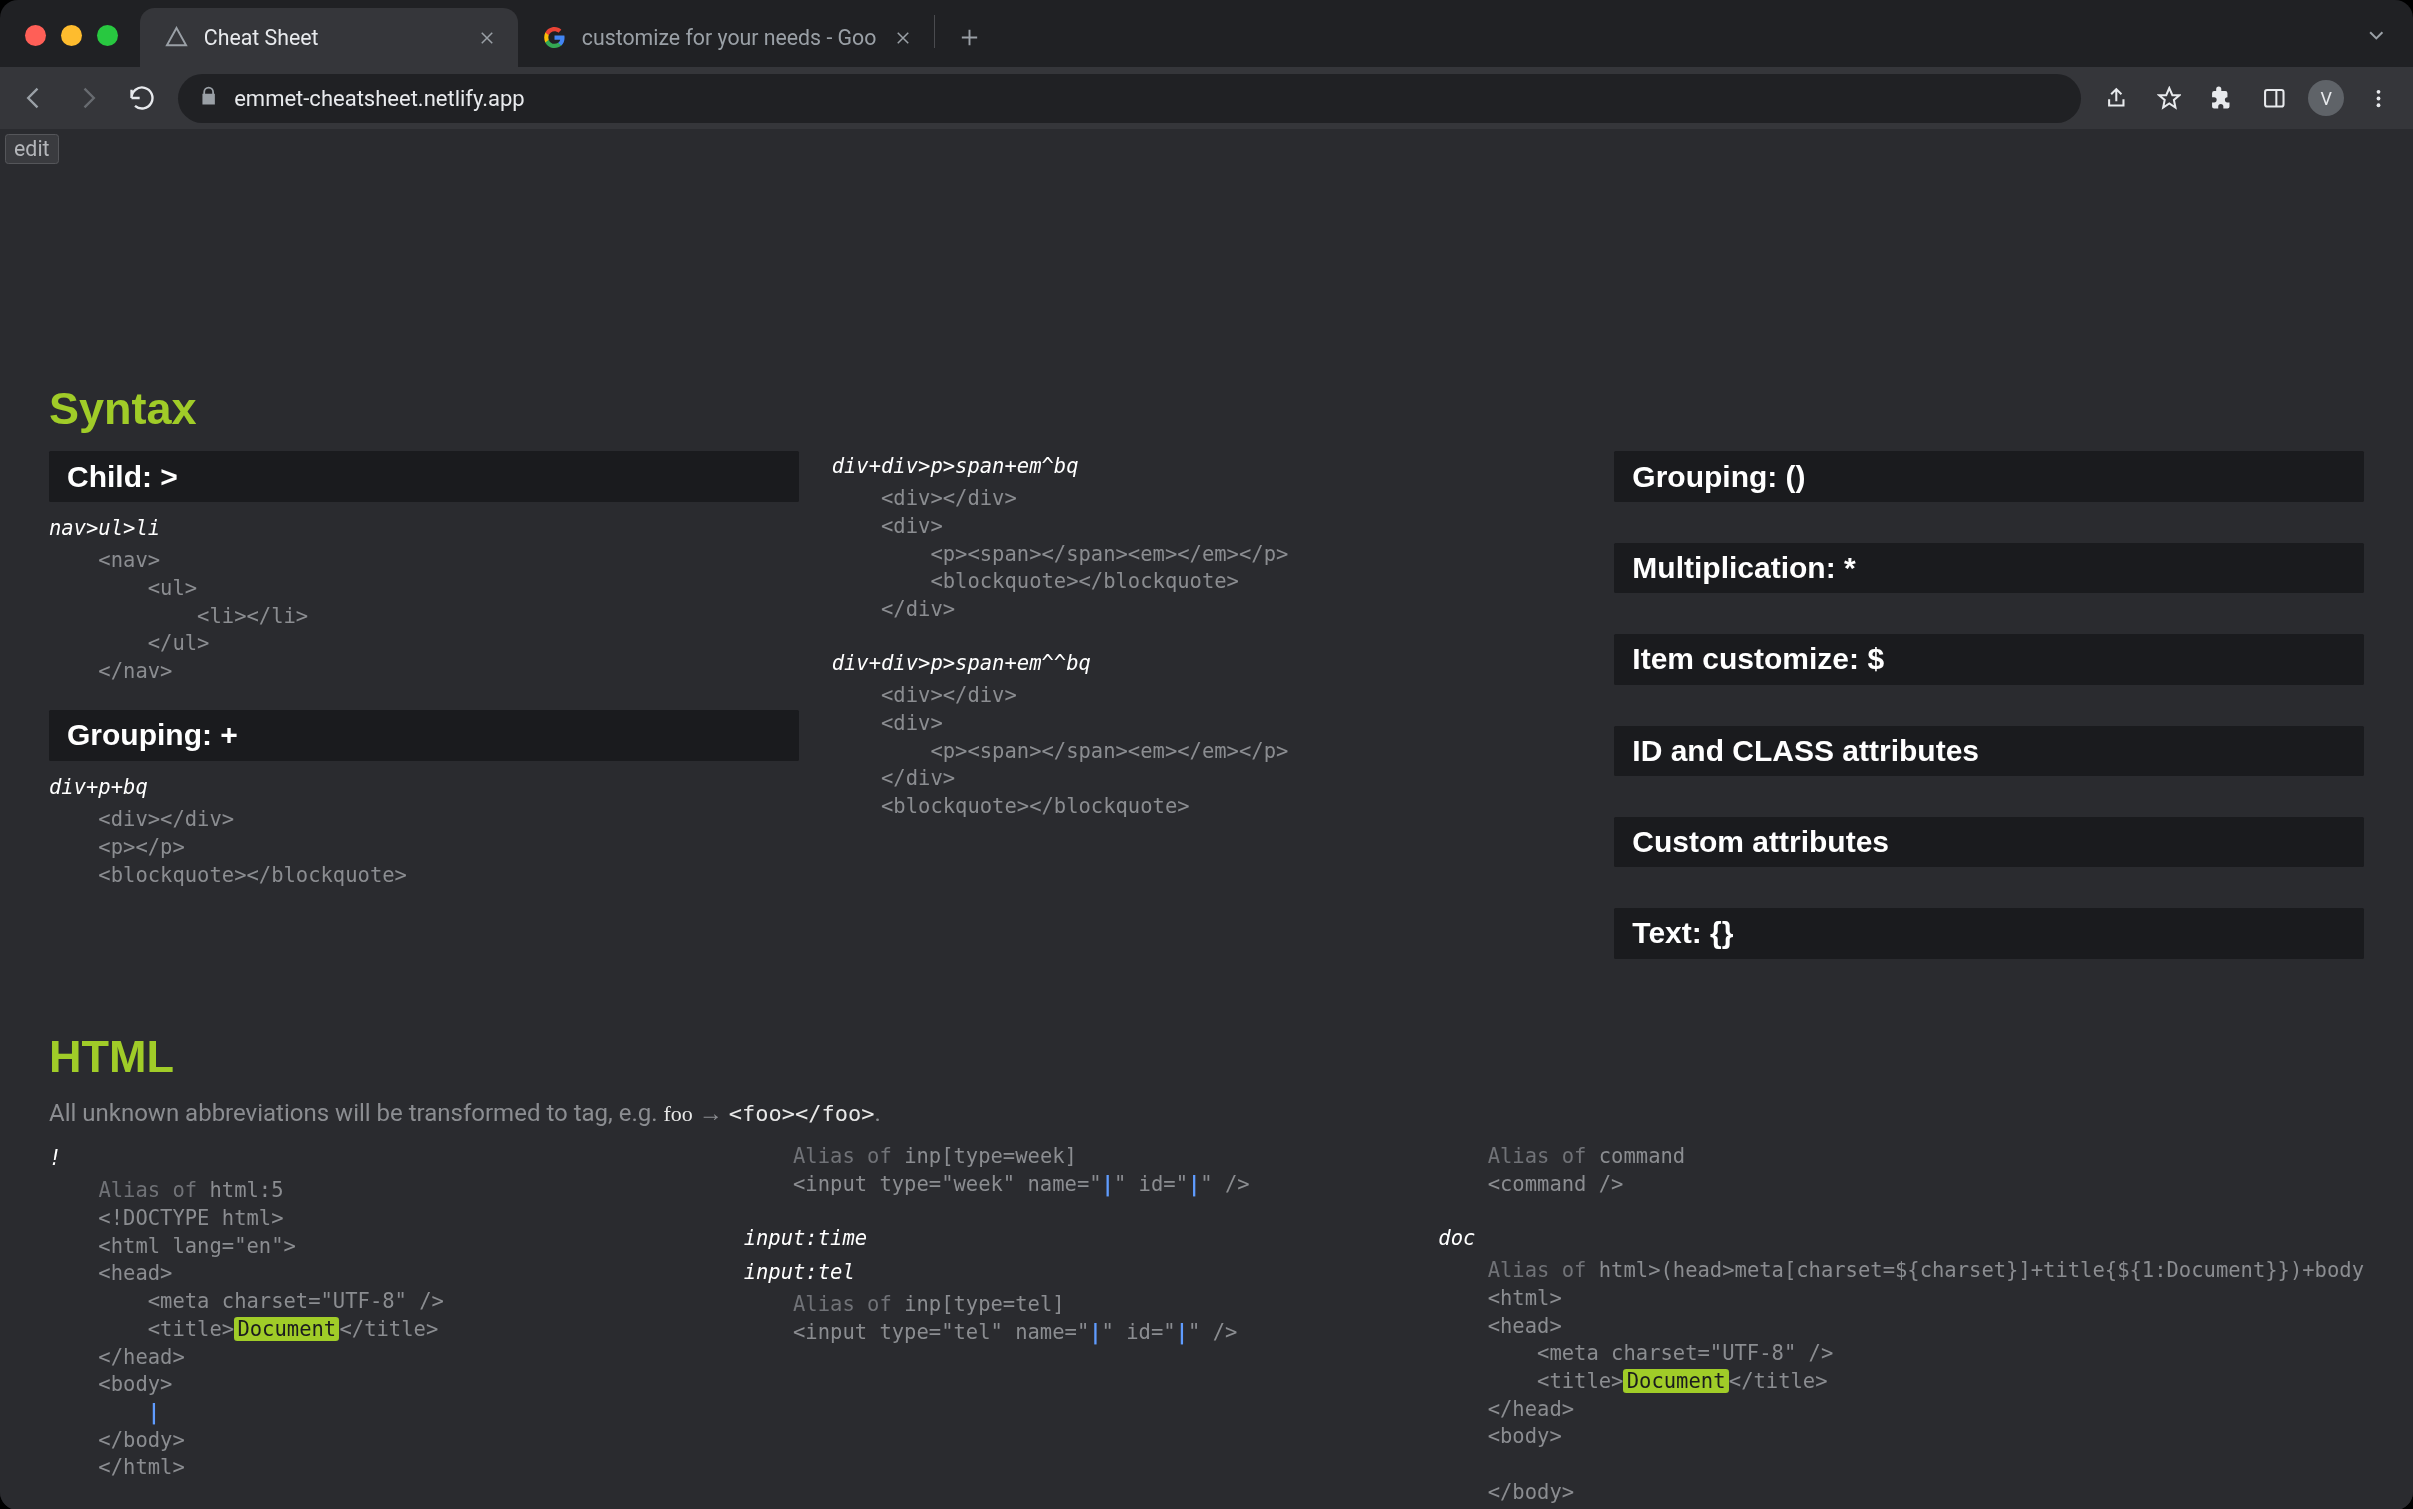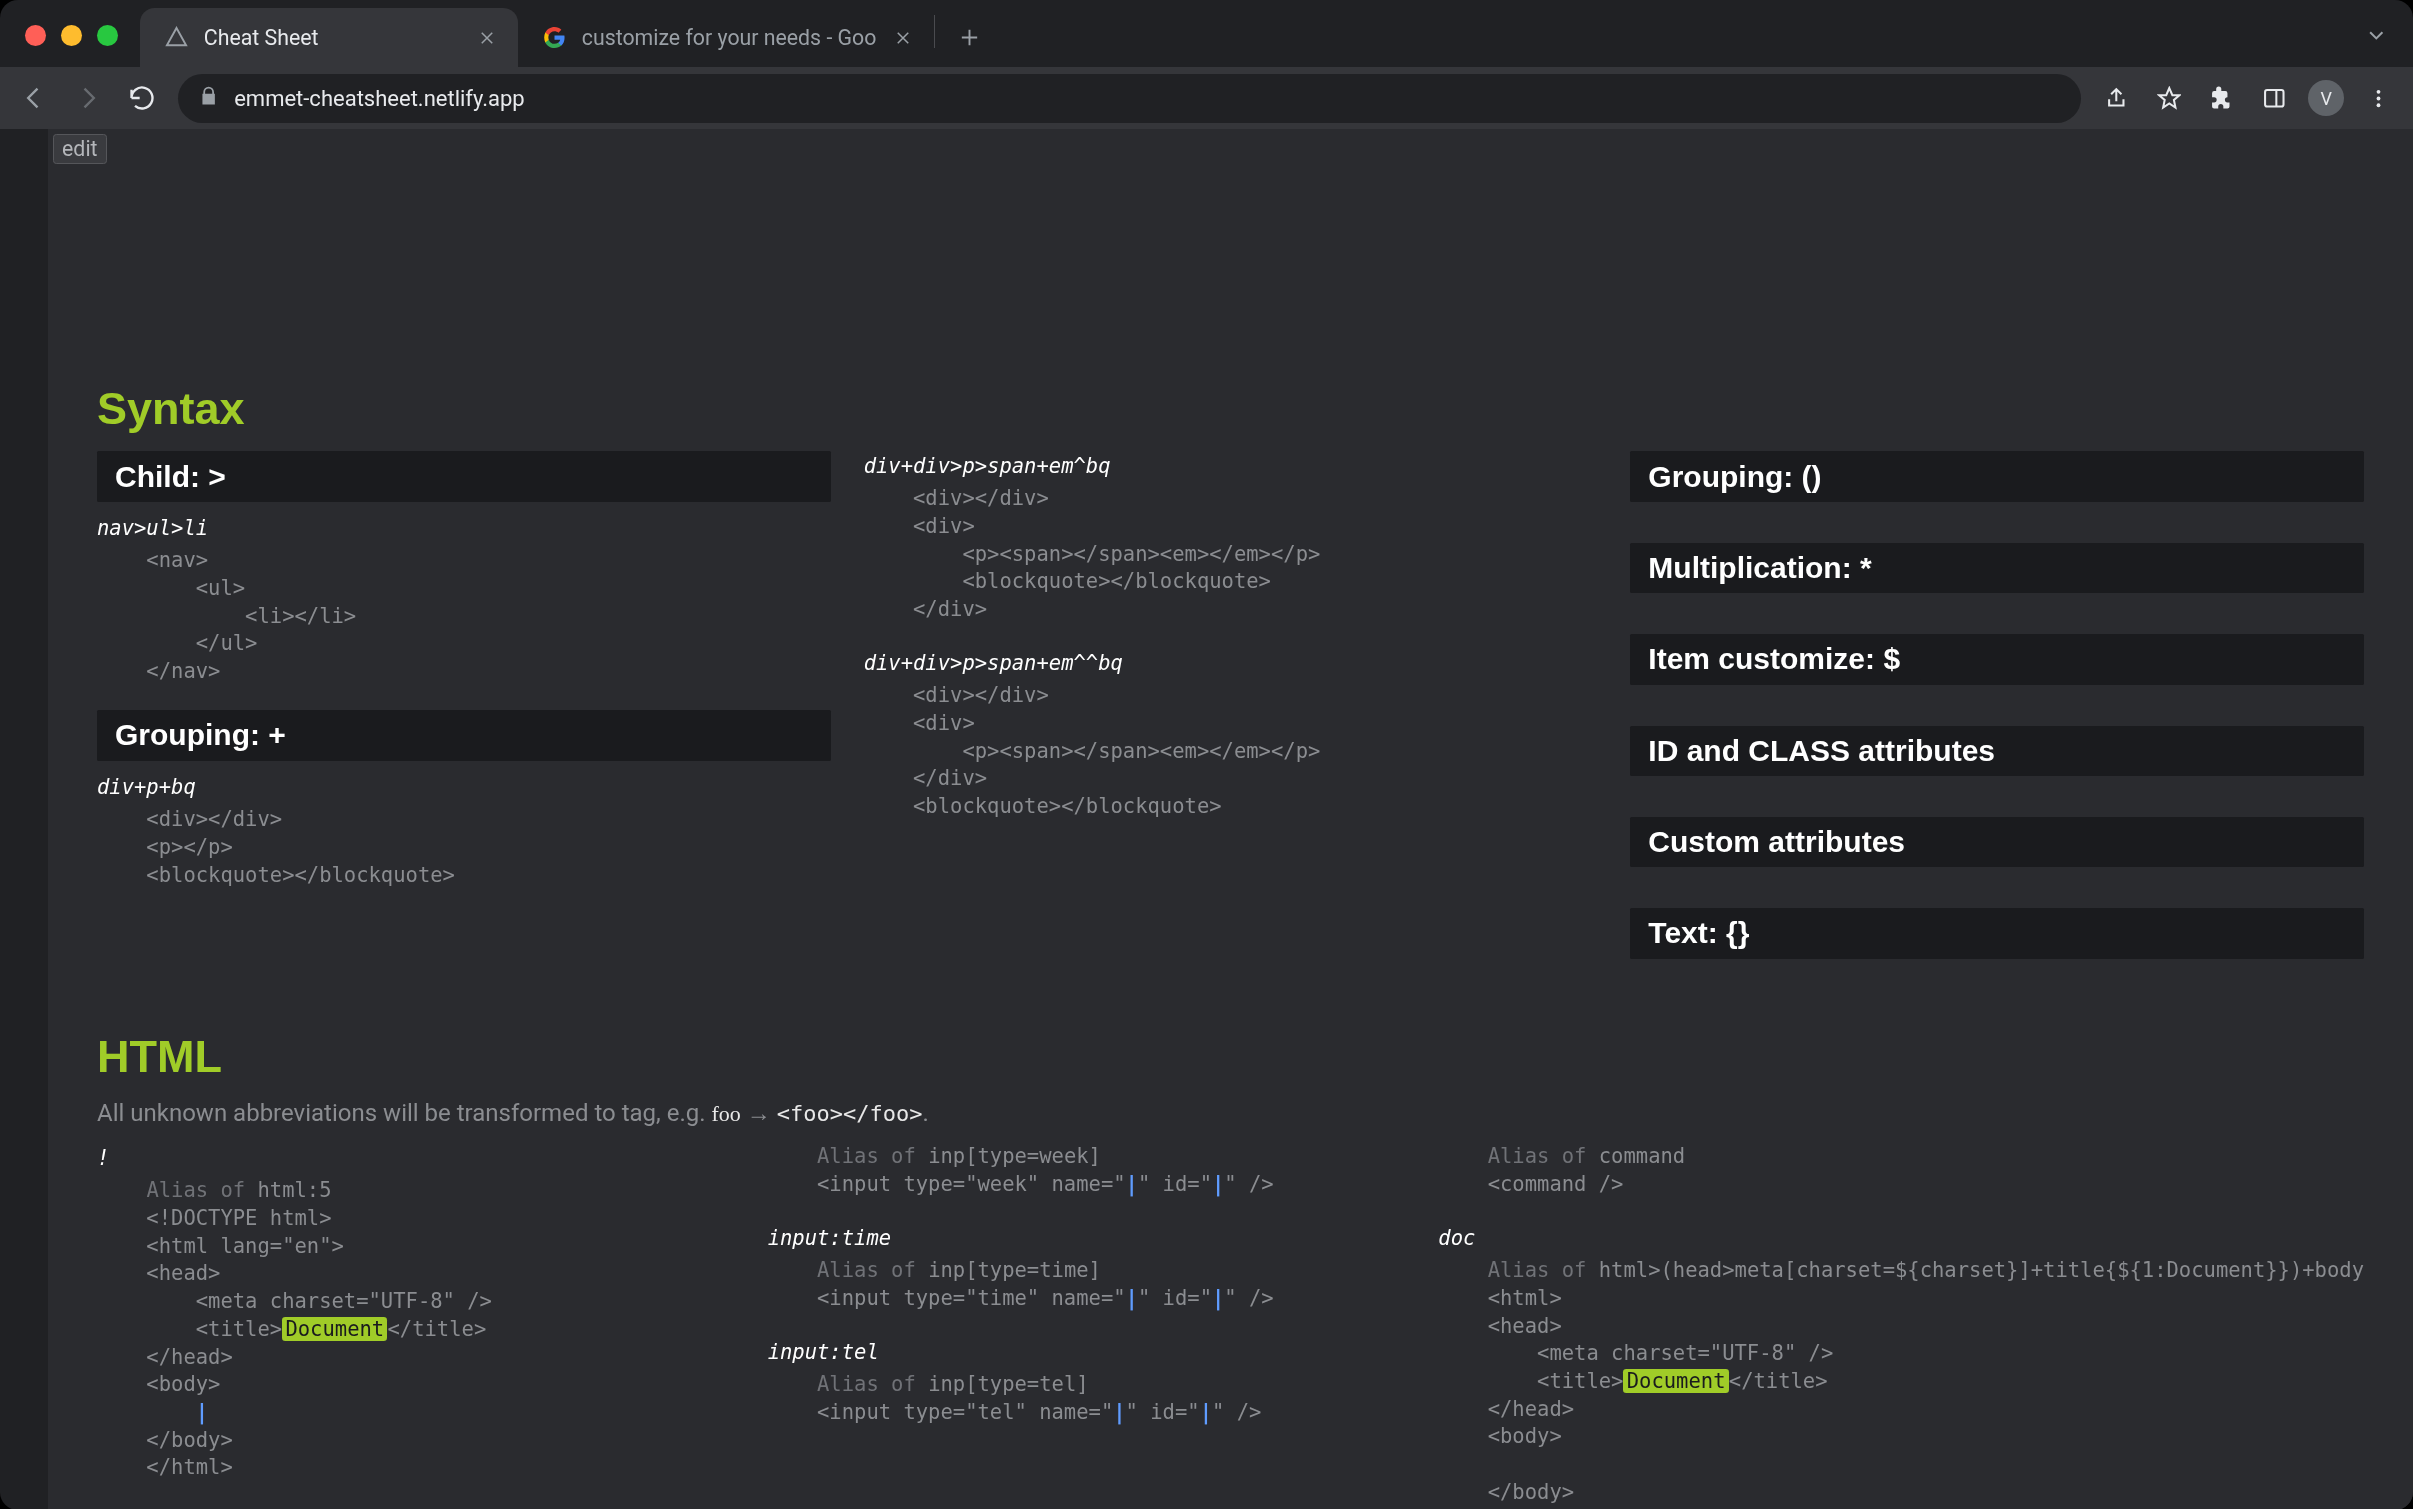--- a/index.html
+++ b/index.html
@@ -103,21 +103,20 @@
   .toolbar-right { display:flex; align-items:center; gap:16.4px; }
   .avatar { width:36px; height:36px; border-radius:50%; background:#5f6368; display:flex; align-items:center; justify-content:center; font-size:18px; color:#e8eaed; }
 
   
   .viewport {
     flex:1;
     background: var(--page-bg);
     overflow: hidden;
     position: relative;
     color: var(--page-text);
-    margin-left: 48px;
   }
   .page-inner {
     padding: 0 49px 33px 49px;
   }
   .edit-hint {
     position:absolute; left:4.9px; top:4.9px;
     background:#3a3b3f;
     border:0.8px solid #55565a;
     padding: 1.6px 8.2px;
     font-size:21.3px;
@@ -369,22 +368,20 @@
         <span class="caret">|</span>
     &lt;/body&gt;
     &lt;/html&gt;</div>
         </div>
 
         <div class="col">
           <div class="code" style="margin-bottom:24.6px">    <span class="alias">Alias of </span><span class="alias-target">inp[type=week]</span>
     &lt;input type="week" name="<span class="caret">|</span>" id="<span class="caret">|</span>" /&gt;</div>
 
           <div class="abbr">input:time</div>
-          <div class="code" style="margin-bottom:24.6px">    <span class="alias">Alias of </span><span class="alias-target">inp[type=time]</span>
-    &lt;input type="time" name="<span class="caret">|</span>" id="<span class="caret">|</span>" /&gt;</div>
 
           <div class="abbr">input:tel</div>
           <div class="code">    <span class="alias">Alias of </span><span class="alias-target">inp[type=tel]</span>
     &lt;input type="tel" name="<span class="caret">|</span>" id="<span class="caret">|</span>" /&gt;</div>
         </div>
 
         <div class="col">
           <div class="code" style="margin-bottom:24.6px">    <span class="alias">Alias of </span><span class="alias-target">command</span>
     &lt;command /&gt;</div>
 

